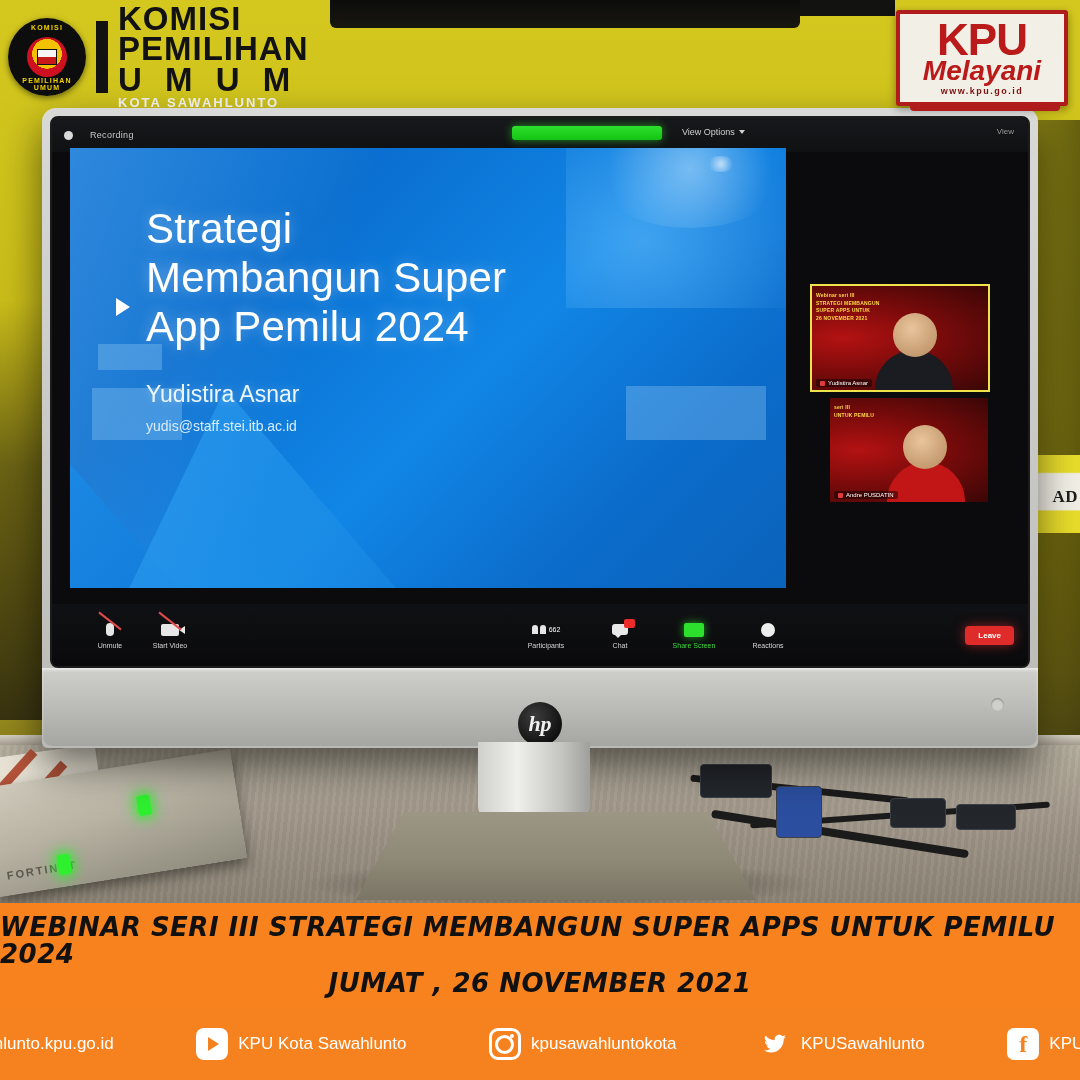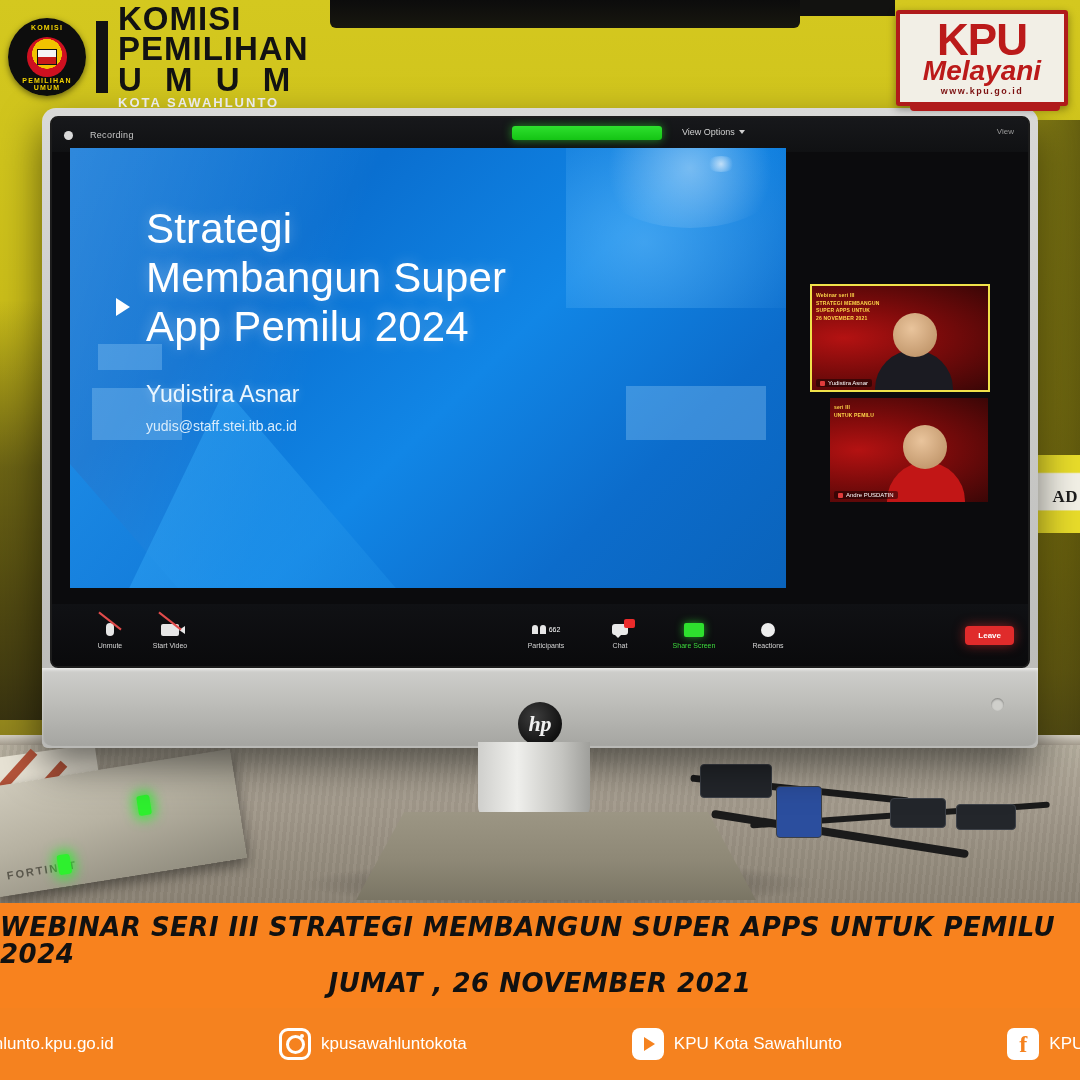--- a/index.html
+++ b/index.html
@@ -548,29 +548,37 @@
     <div class="banner-l2">JUMAT , 26 NOVEMBER 2021</div>
   </div>
 
   <div class="footer">
 
     <div class="social">
       <span class="web-txt">wahlunto.kpu.go.id</span>
     </div>
 
     <div class="social">
+      <span class="sico yt"></span>
+      <span class="txt">KPU Kota Sawahlunto</span>
+    </div>
+
+    <div class="social">
       <span class="sico ig"></span>
       <span class="txt">kpusawahluntokota</span>
     </div>
 
     <div class="social">
-      <span class="sico yt"></span>
-      <span class="txt">KPU Kota Sawahlunto</span>
-    </div>
-
+      <span class="sico tw">
+        <svg width="28" height="24" viewBox="0 0 24 24" aria-hidden="true">
+          <path fill="#ffffff" d="M23 4.8c-.8.4-1.7.6-2.6.8a4.5 4.5 0 0 0 2-2.5c-.9.5-1.9.9-2.9 1.1a4.5 4.5 0 0 0-7.7 4.1A12.8 12.8 0 0 1 2.5 3.6a4.5 4.5 0 0 0 1.4 6 4.4 4.4 0 0 1-2-.6 4.5 4.5 0 0 0 3.6 4.4 4.6 4.6 0 0 1-2 .1 4.5 4.5 0 0 0 4.2 3.1A9 9 0 0 1 1 18.5a12.7 12.7 0 0 0 6.9 2c8.3 0 12.8-6.9 12.8-12.8v-.6c.9-.6 1.7-1.4 2.3-2.3z"></path>
+        </svg>
+      </span>
+      <span class="txt">KPUSawahlunto</span>
+    </div>
 
     <div class="social fb-wrap">
       <span class="sico fb">f</span>
       <span class="txt">KPU Kota</span>
     </div>
   </div>
 
 </div>
 
 </body></html>

